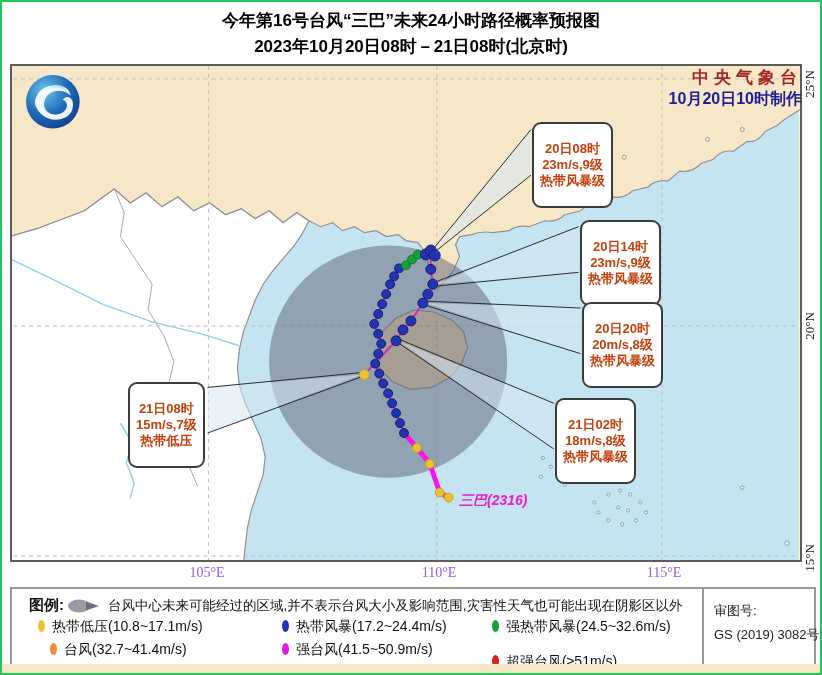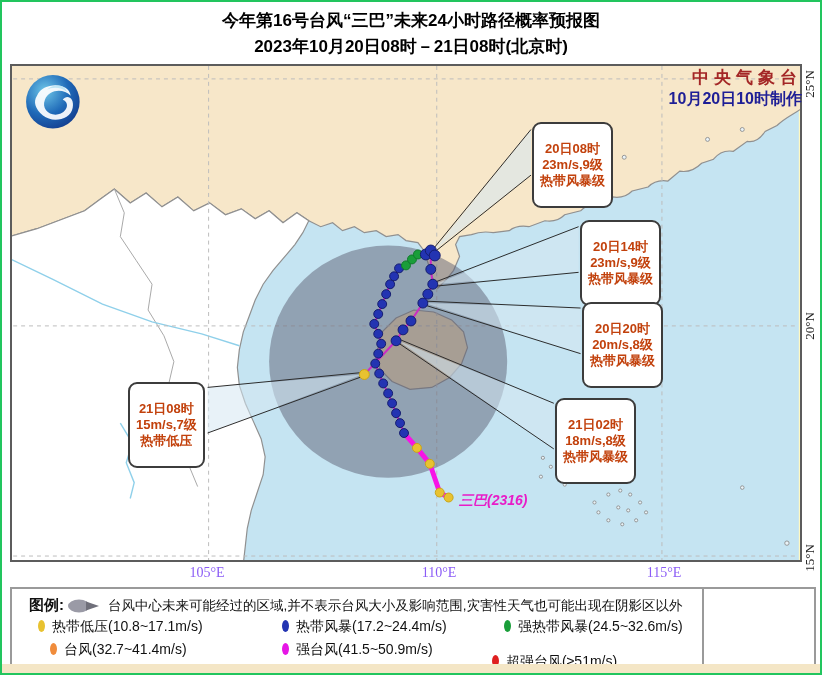--- a/index.html
+++ b/index.html
@@ -218,30 +218,34 @@
       <polygon points="20,3.5 33,8 20,12.5" fill="#6f6f7a"></polygon>
     </svg>
     <div class="abs legend-note">台风中心未来可能经过的区域,并不表示台风大小及影响范围,灾害性天气也可能出现在阴影区以外</div>
 
     <div class="legend-item" style="left:26px;top:29px;">
       <span class="legend-dot" style="background: rgb(232, 194, 48);"></span><span>热带低压(10.8~17.1m/s)</span>
     </div>
     <div class="legend-item" style="left:270px;top:29px;">
       <span class="legend-dot" style="background: rgb(35, 52, 178);"></span><span>热带风暴(17.2~24.4m/s)</span>
     </div>
-    <div class="legend-item" style="left:492px;top:29px;">
+    <div class="legend-item" style="left:480px;top:29px;">
       <span class="legend-dot" style="background: rgb(26, 158, 58);"></span><span>强热带风暴(24.5~32.6m/s)</span>
     </div>
     <div class="legend-item" style="left:38px;top:52px;">
       <span class="legend-dot" style="background: rgb(240, 140, 60);"></span><span>台风(32.7~41.4m/s)</span>
     </div>
     <div class="legend-item" style="left:270px;top:52px;">
       <span class="legend-dot" style="background: rgb(230, 22, 230);"></span><span>强台风(41.5~50.9m/s)</span>
     </div>
     <div class="legend-item" style="left:480px;top:64px;">
       <span class="legend-dot" style="background: rgb(223, 31, 31);"></span><span>超强台风(≥51m/s)</span>
     </div>
 
     <div class="abs legend-divider"></div>
+    <div class="abs approval">
+      <div>审图号:</div>
+      <div>GS (2019) 3082号</div>
+    </div>
   </div>
 
   <div class="abs bottom-strip"></div>
 </div>
 
 </body></html>

